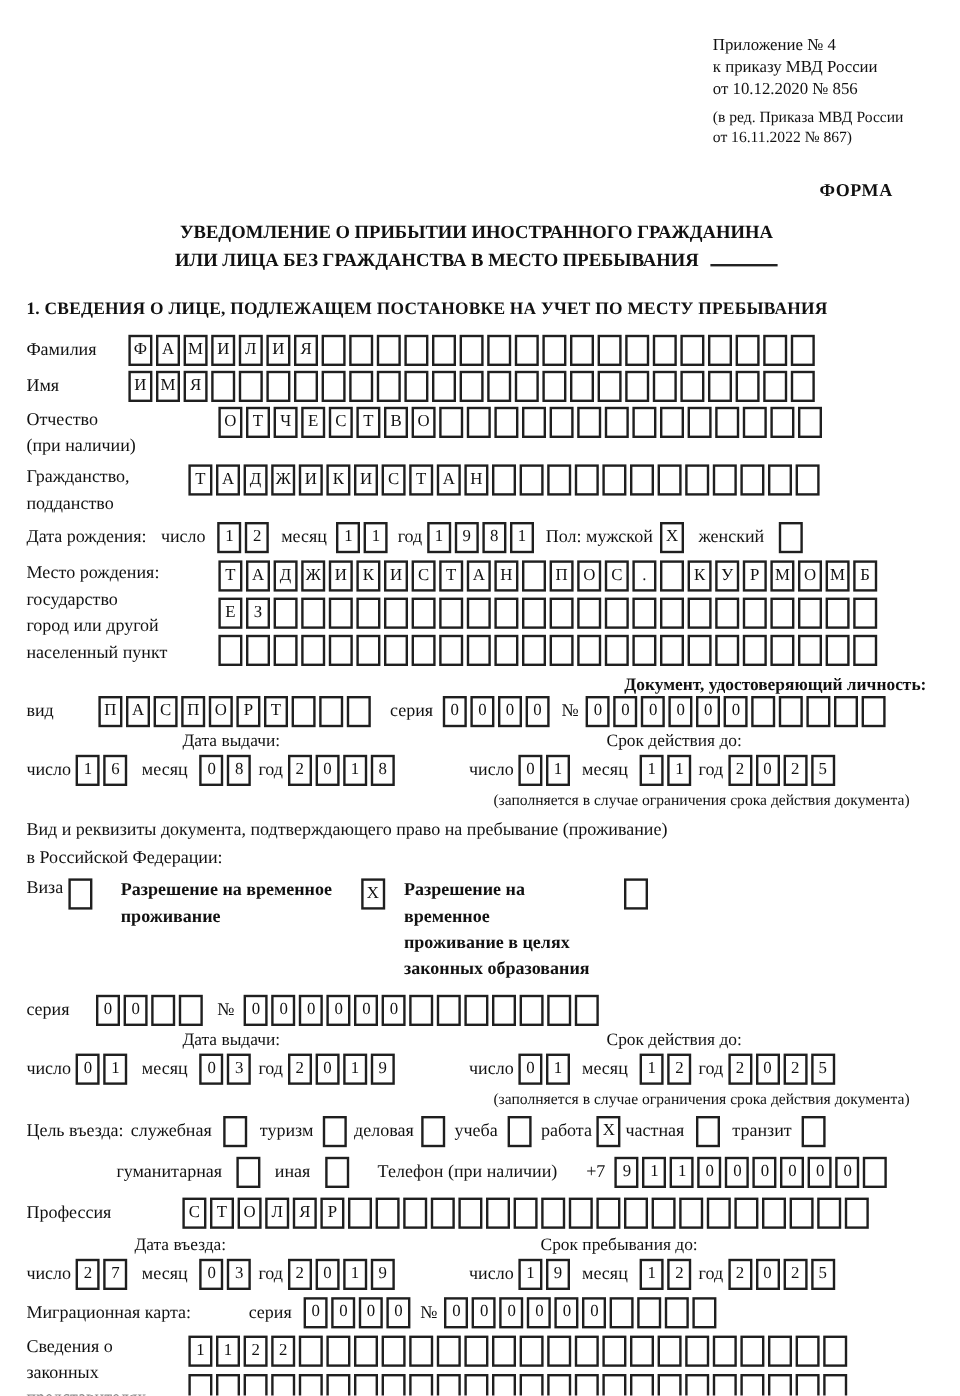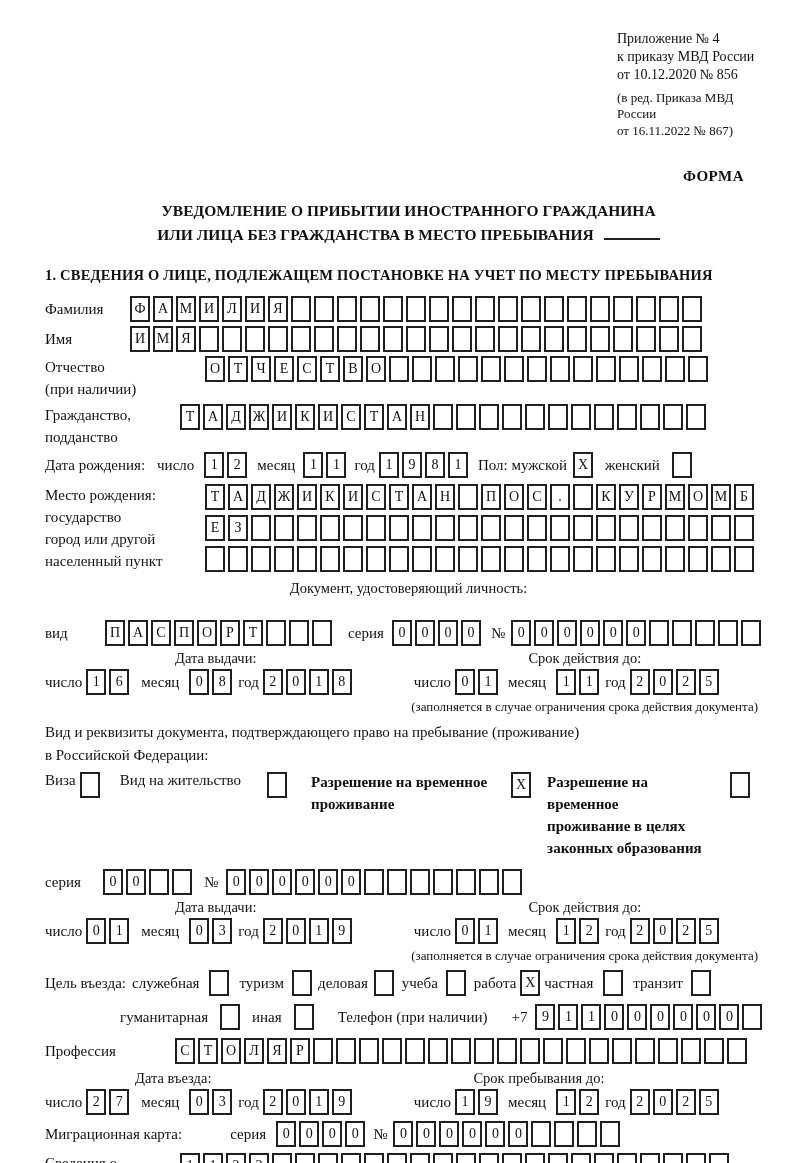--- a/index.html
+++ b/index.html
@@ -2,21 +2,21 @@
 <html><head>
 <meta charset="utf-8">
 <style>
   * { margin:0; padding:0; box-sizing:border-box; }
   html,body { background:#fff; }
   body {
     width:800px; height:1163px; overflow:hidden;
     font-family:"Liberation Serif", serif;
     color:#111;
   }
-  .page { width:800px; height:1163px; padding:30px 28px 0 45px; }
+  .page { width:800px; height:1163px; padding:30px 28px 0 22px; }
 
   
   .appendix { margin-left:572px; font-size:14px; line-height:1.3; }
   .appendix .ed { font-size:13px; }
   .appendix .ed-first { margin-top:5px; }
   .forma { text-align:right; padding-right:28px; font-weight:bold; font-size:15px; margin-top:28px; letter-spacing:.5px; }
 
   .title { text-align:center; font-weight:bold; font-size:15.5px; line-height:1.55; margin-top:14px; }
   .blank-line { display:inline-block; width:56px; border-bottom:2px solid #222; height:14px; margin-left:10px; }
 
@@ -31,21 +31,21 @@
   .ml12{margin-left:12px;} .ml16{margin-left:16px;} .ml20{margin-left:20px;} .ml24{margin-left:24px;}
 
   .boxes { display:inline-flex; gap:3px; flex:none; }
   .box {
     width:20px; height:26px; border:2px solid #1f1f1f; background:#fff;
     display:inline-flex; align-items:center; justify-content:center;
     font-size:14px; flex:none;
   }
   .boxcol { display:flex; flex-direction:column; gap:5px; }
 
-  .center-head { text-align:center; font-weight:normal; font-size:14.5px; margin:8px 0 23px 0; }
+  .center-head { text-align:right; font-weight:bold; font-size:14.5px; margin:8px 0 0 0; }
   .date-heads { display:flex; font-size:14.5px; margin-bottom:2px; }
   .note { font-size:13px; text-align:right; padding-right:14px; margin:1px 0 6px 0; }
   .para { font-size:15px; line-height:1.5; }
 
   .cbgroup { display:flex; align-items:flex-start; margin-top:6px; margin-bottom:10px; font-size:15px; }
   .cbitem { display:flex; align-items:flex-start; }
   .cbl { line-height:1.45;font-weight:bold; }
 </style>
 </head>
 <body>
@@ -400,26 +400,20 @@
   <div class="para">Вид и реквизиты документа, подтверждающего право на пребывание (проживание)</div>
   <div class="para">в Российской Федерации:</div>
 
   <div class="cbgroup">
     <span class="cbitem">
       <span>Виза</span>
       <span class="boxes ml4">
           <span class="box"></span>
         </span>
     </span>
-    <span class="cbitem ml20">
-      <span>Вид на жительство</span>
-      <span class="boxes" style="margin-left:26px">
-          <span class="box"></span>
-        </span>
-    </span>
     <span class="cbitem ml24">
       <span class="cbl" style="width:190px">
         <div>Разрешение на временное</div>
         <div>проживание</div>
       </span>
       <span class="boxes ml10">
           <span class="box">X</span>
         </span>
     </span>
     <span class="cbitem ml16">

